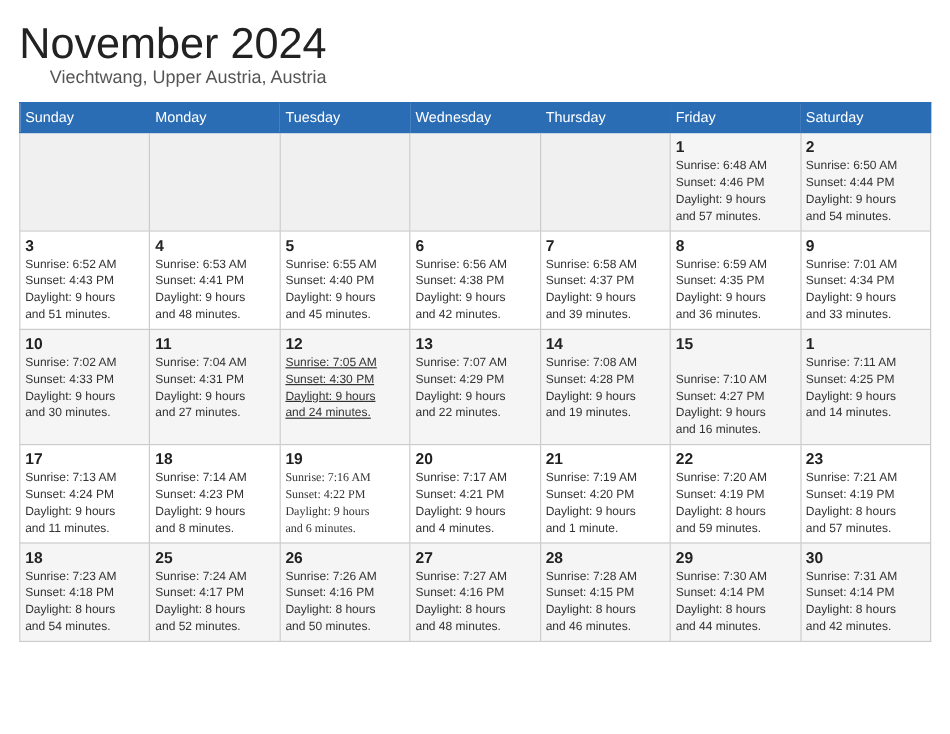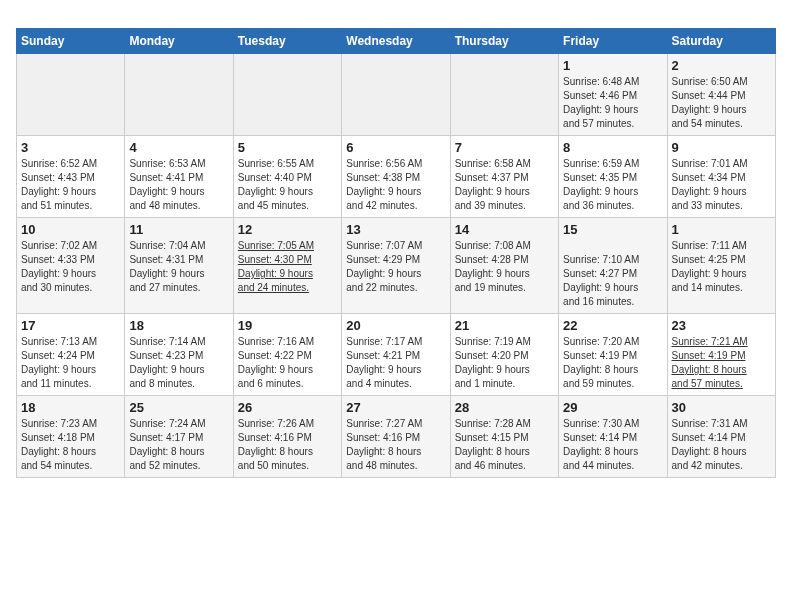--- a/index.html
+++ b/index.html
@@ -55,21 +55,21 @@
     }
     table {
       width: 100%;
       border-collapse: collapse;
       table-layout: fixed;
     }
     thead tr th {
       background-color: #2a6db5;
       color: #fff;
       font-size: 12px;
-      font-weight: bold;
+      font-weight: normal;
       padding: 5px 4px;
       text-align: left;
       border: 1px solid #2a6db5;
     }
     tbody tr td {
       vertical-align: top;
       font-size: 10.5px;
       color: #333;
       border: 1px solid #ccc;
       padding: 4px;
@@ -94,20 +94,24 @@
       line-height: 1.4;
     }
     .empty-cell {
       background-color: #f0f0f0 !important;
     }
   </style>
 </head>
 <body>
 
 <div class="header">
+  <div class="title-block">
+    <div class="month-title">November 2024</div>
+    <div class="location">Viechtwang, Upper Austria, Austria</div>
+  </div>
 </div>
 
 <table>
   <thead>
     <tr>
     <th>Sunday</th>
         <th>Monday</th>
         <th>Tuesday</th>
         <th>Wednesday</th>
         <th>Thursday</th>
@@ -249,21 +253,21 @@
         </td>
         <td>
           <span class="day-number">18</span>
           <div class="day-info" style="white-space: pre-line;">Sunrise: 7:14 AM
 Sunset: 4:23 PM
 Daylight: 9 hours
 and 8 minutes.</div>
         </td>
         <td>
           <span class="day-number">19</span>
-          <div class="day-info" style="white-space: pre-line;">Sunrise: 7:16 AM
+          <div class="day-info" style="white-space: pre-line; font-family: Liberation Serif, serif;">Sunrise: 7:16 AM
 Sunset: 4:22 PM
 Daylight: 9 hours
 and 6 minutes.</div>
         </td>
         <td>
           <span class="day-number">20</span>
           <div class="day-info" style="white-space: pre-line;">Sunrise: 7:17 AM
 Sunset: 4:21 PM
 Daylight: 9 hours
 and 4 minutes.</div>
@@ -277,21 +281,21 @@
         </td>
         <td>
           <span class="day-number">22</span>
           <div class="day-info" style="white-space: pre-line;">Sunrise: 7:20 AM
 Sunset: 4:19 PM
 Daylight: 8 hours
 and 59 minutes.</div>
         </td>
         <td>
           <span class="day-number">23</span>
-          <div class="day-info" style="white-space: pre-line; text-decoration: underline;">Sunrise: 7:21 AM
+          <div class="day-info" style="white-space: pre-line;">Sunrise: 7:21 AM
 Sunset: 4:19 PM
 Daylight: 8 hours
 and 57 minutes.</div>
         </td>
       </tr>
       <tr>
         <td>
           <span class="day-number">18</span>
           <div class="day-info" style="white-space: pre-line;">Sunrise: 7:23 AM
 Sunset: 4:18 PM

